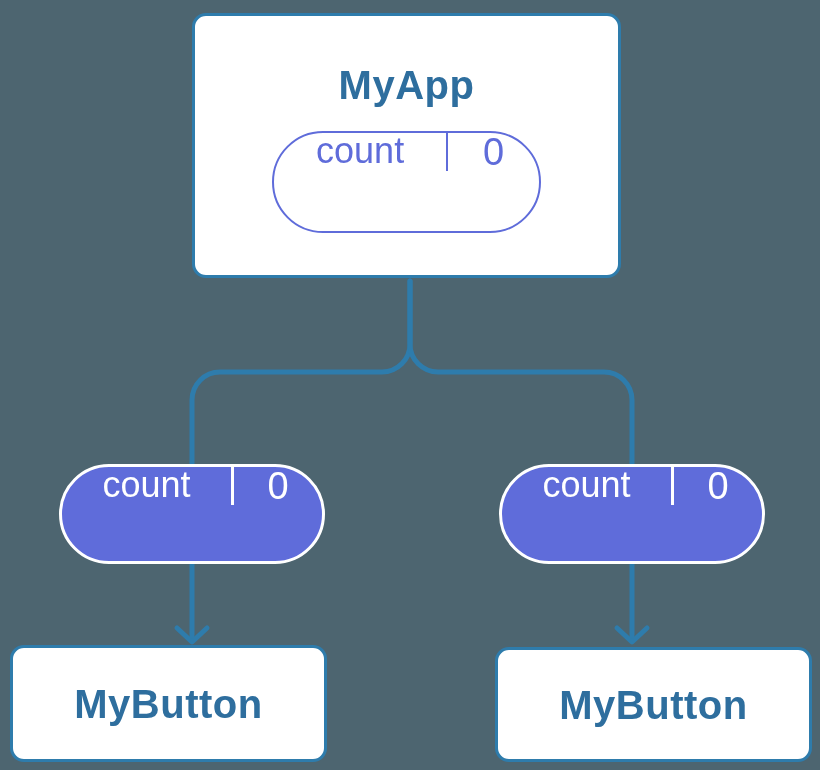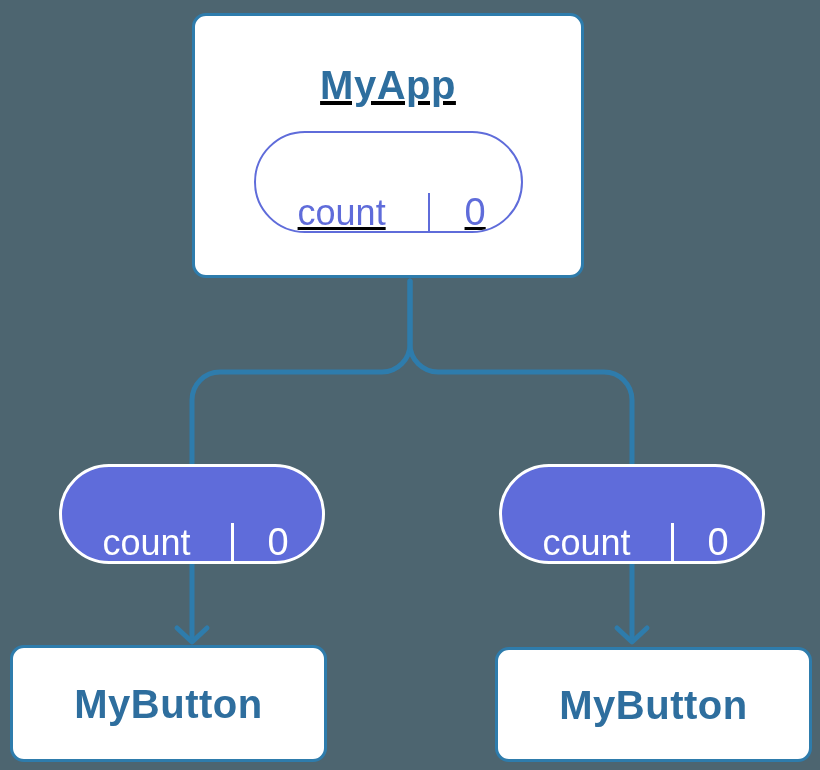--- a/index.html
+++ b/index.html
@@ -35,40 +35,40 @@
     position: absolute;
     z-index: 2;
     background: var(--box-fill, #fff);
     border: 3px solid var(--border-blue, #2E7CAC);
     border-radius: 14px;
     box-sizing: border-box;
     display: flex;
     flex-direction: column;
     align-items: center;
   }
-  .root-box   { left: 192px; top: 13px;  width: 392px; height: 265px; text-decoration: underline; }
+  .root-box   { left: 192px; top: 13px;  width: 429px; height: 265px; }
   .child-box-left  { left: 10px;  top: 645px; width: 317px; height: 117px; justify-content: center; }
   .child-box-right { left: 495px; top: 647px; width: 317px; height: 115px; justify-content: center; }
 
   .component-title {
     color: var(--text-blue, #2E6E9E);
     font-size: 40px;
     font-weight: 600;
     line-height: 1;
     letter-spacing: 0.5px;
   }
   .root-box .component-title { margin-top: 49px; }
 
   
   .pill {
     display: flex;
     box-sizing: border-box;
     border-radius: 60px;
     overflow: hidden;
-    align-items: flex-end;
+    align-items: flex-start;
   }
   .pill-name {
     width: 65%;
     display: flex;
     align-items: center;
     justify-content: center;
     font-size: 36px;
     line-height: 1;
   }
   .pill-value {

